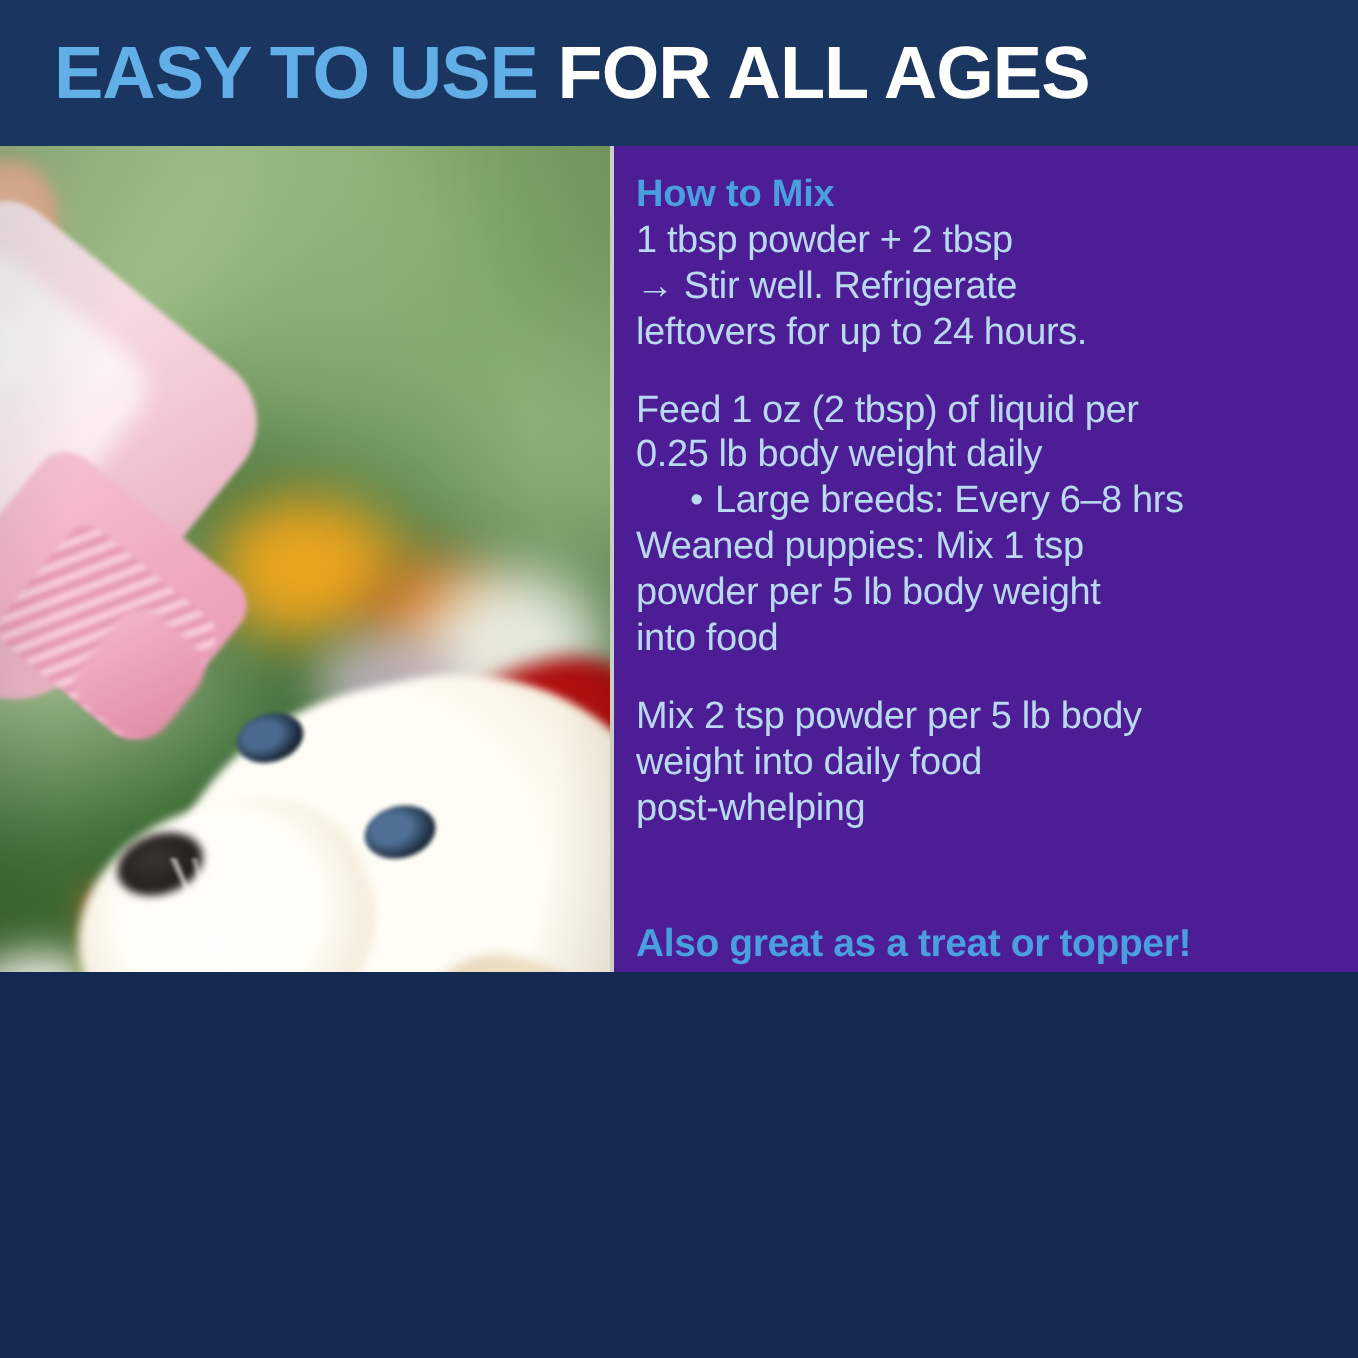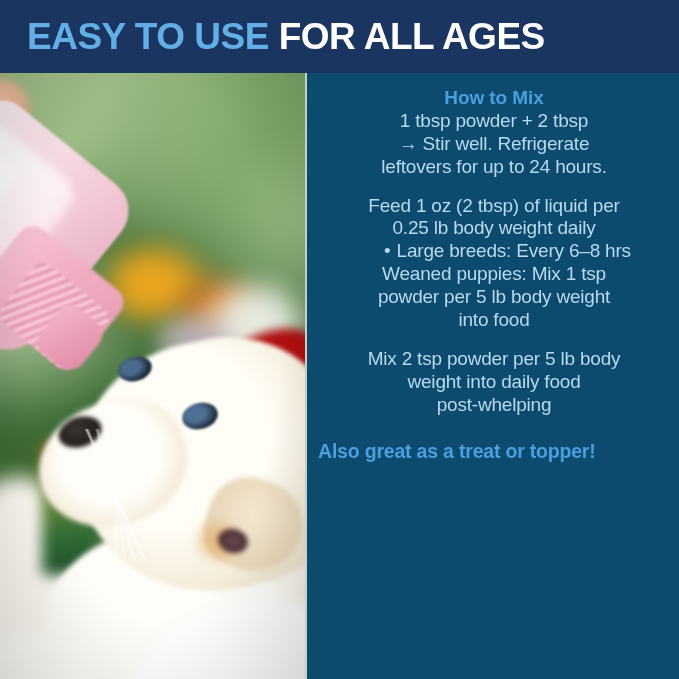--- a/index.html
+++ b/index.html
@@ -4,22 +4,22 @@
 <title>Easy To Use For All Ages</title>
 <style>
   html, body {
     margin: 0;
     padding: 0;
     background: #13294f;
   }
   .canvas {
     position: relative;
     width: 679px;
-    height: 679px;
-    background: #0c4a6e;
+    height: 486px;
+    background: #4c1d95;
     overflow: hidden;
     font-family: "Liberation Sans", sans-serif;
     -webkit-font-smoothing: antialiased;
   }
 
   
   .header-bar {
     position: absolute;
     left: 0; top: 0;
     width: 679px;
@@ -261,21 +261,21 @@
     background: radial-gradient(ellipse at 50% 45%, rgba(0,0,0,0) 58%, rgba(0,0,0,0.16) 100%);
   }
 
   
   .text-col {
     position: absolute;
     left: 318px;
     top: 86px;
     width: 352px;
   }
-  .section { margin-bottom: 16px; text-align: center; }
+  .section { margin-bottom: 16px; }
   .section:last-child { margin-bottom: 0; }
 
   .sec-head {
     color: #4a9fe0;
     font-size: 19px;
     font-weight: bold;
     line-height: 1.22;
     letter-spacing: -0.1px;
     margin-bottom: 1px;
   }
@@ -295,21 +295,21 @@
   }
   .tagline {
     color: #4a9fe0;
     font-size: 19.5px;
     font-weight: bold;
     line-height: 1.2;
     letter-spacing: -0.2px;
     white-space: nowrap;
   }
   .gap-pregnant { margin-top: 17px; }
-  .gap-tagline  { margin-top: 23px; }
+  .gap-tagline  { margin-top: 44px; }
 </style>
 </head>
 <body>
 
 <div class="canvas">
 
   <div class="header-bar">
     <div class="header-title"><span class="accent">EASY TO USE</span><span class="plain"> FOR ALL AGES</span></div>
   </div>
 

